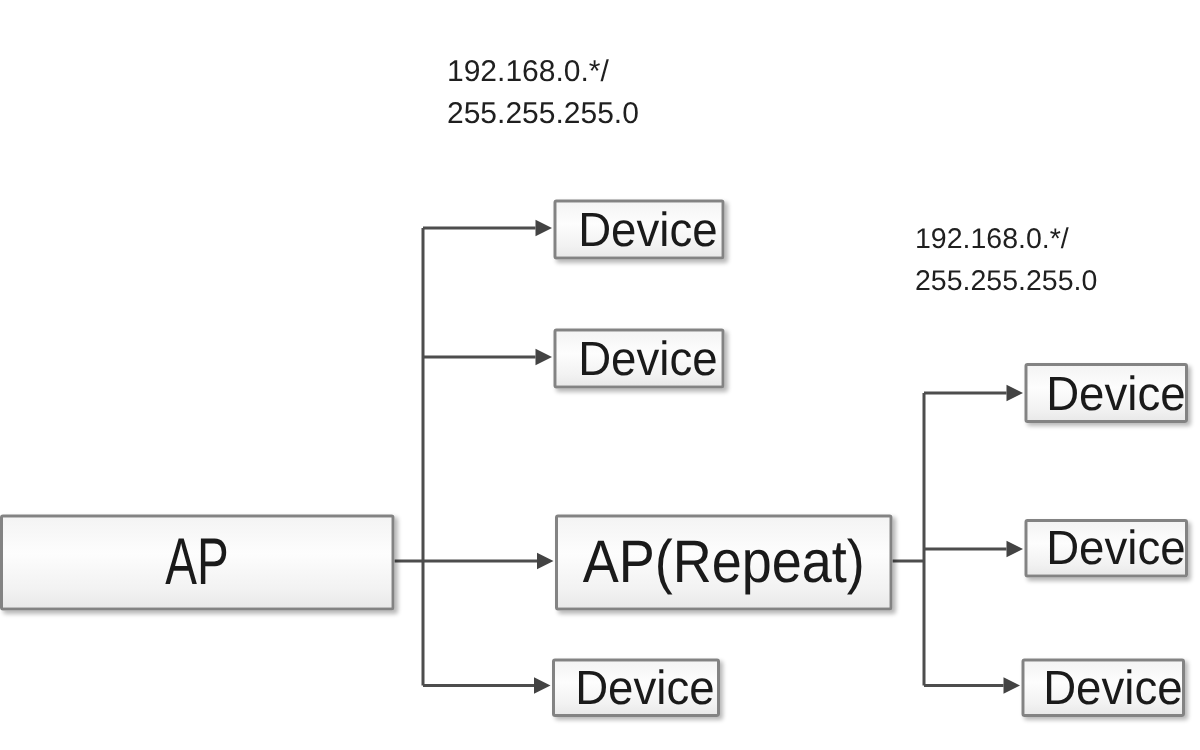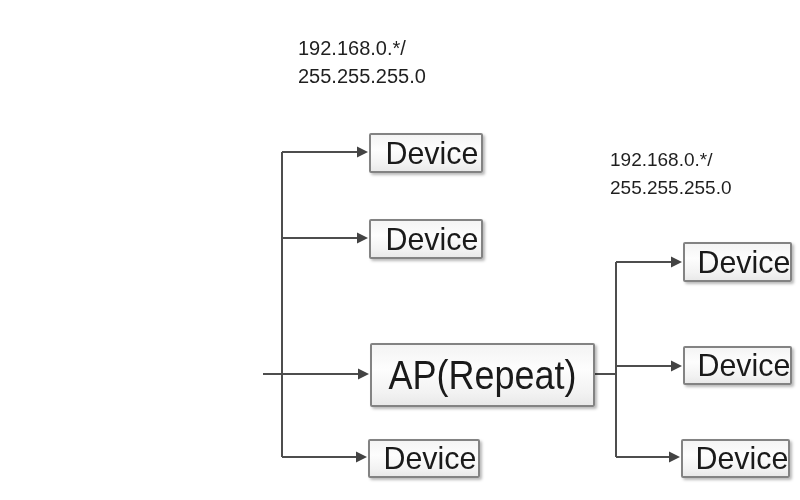--- a/index.html
+++ b/index.html
@@ -91,20 +91,23 @@
 
   <div class="subnet subnet-top">
     <div>192.168.0.*/</div>
     <div>255.255.255.0</div>
   </div>
   <div class="subnet subnet-right">
     <div>192.168.0.*/</div>
     <div>255.255.255.0</div>
   </div>
 
+  <div class="node node-ap">
+    <span class="lbl lbl-ap">AP</span>
+  </div>
 
   <div class="node node-ap-repeat">
     <span class="lbl lbl-aprep">AP(Repeat)</span>
   </div>
 
   <div class="node dev dev-l1">
     <span class="lbl lbl-dev">Device</span>
   </div>
   <div class="node dev dev-l2">
     <span class="lbl lbl-dev">Device</span>

